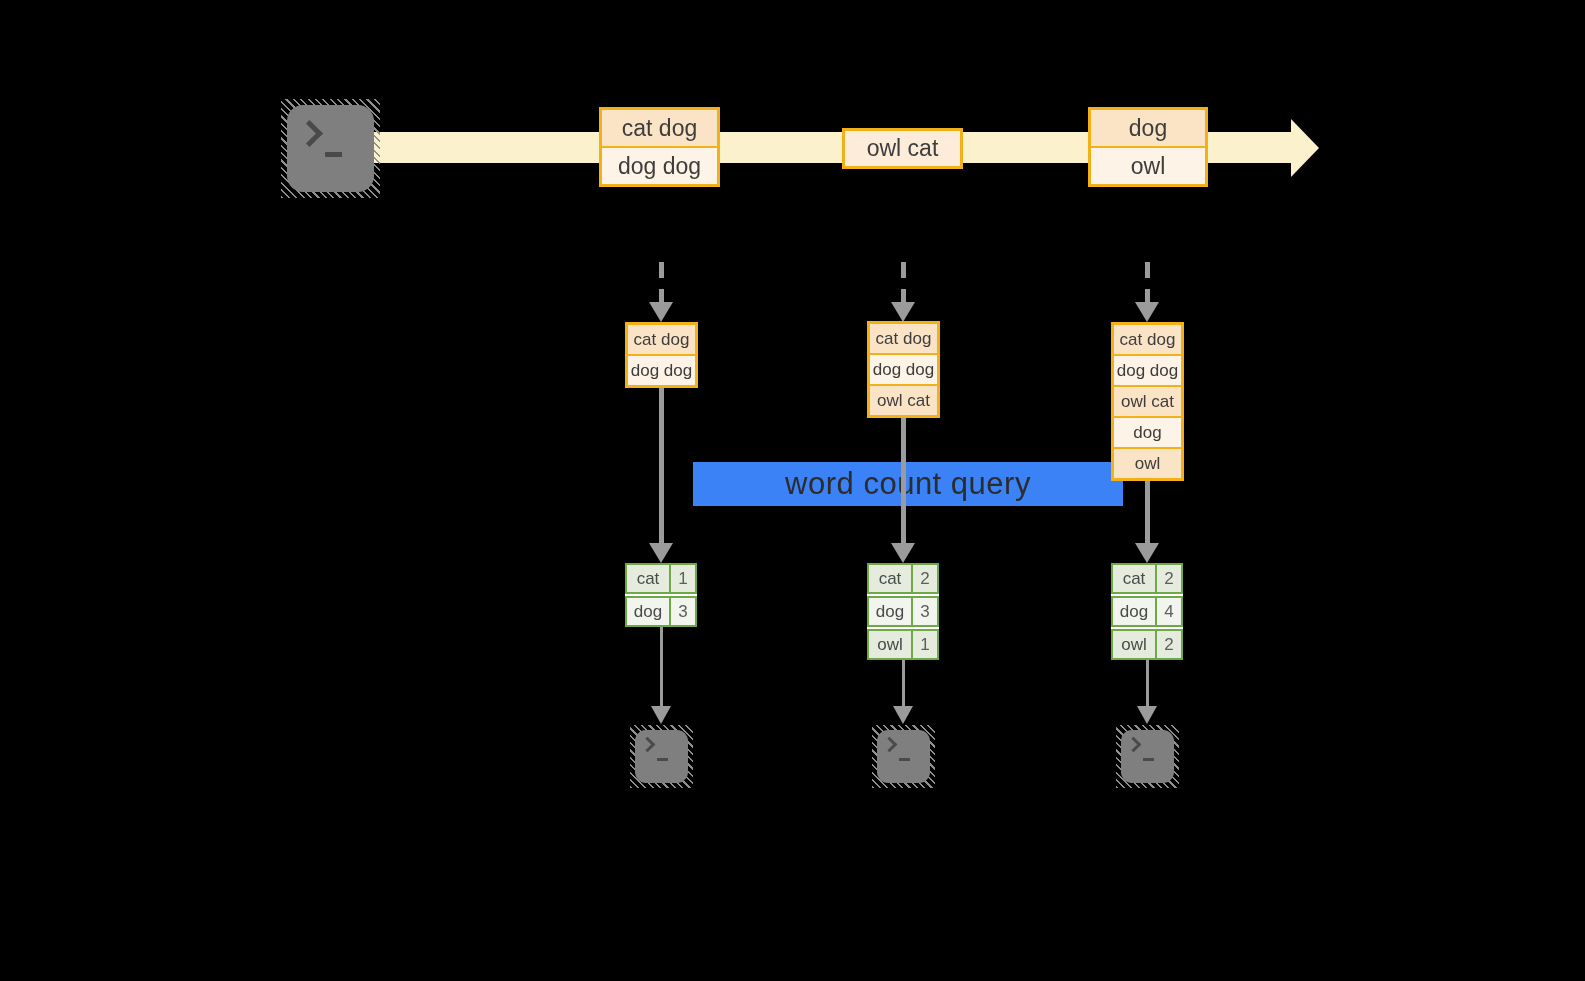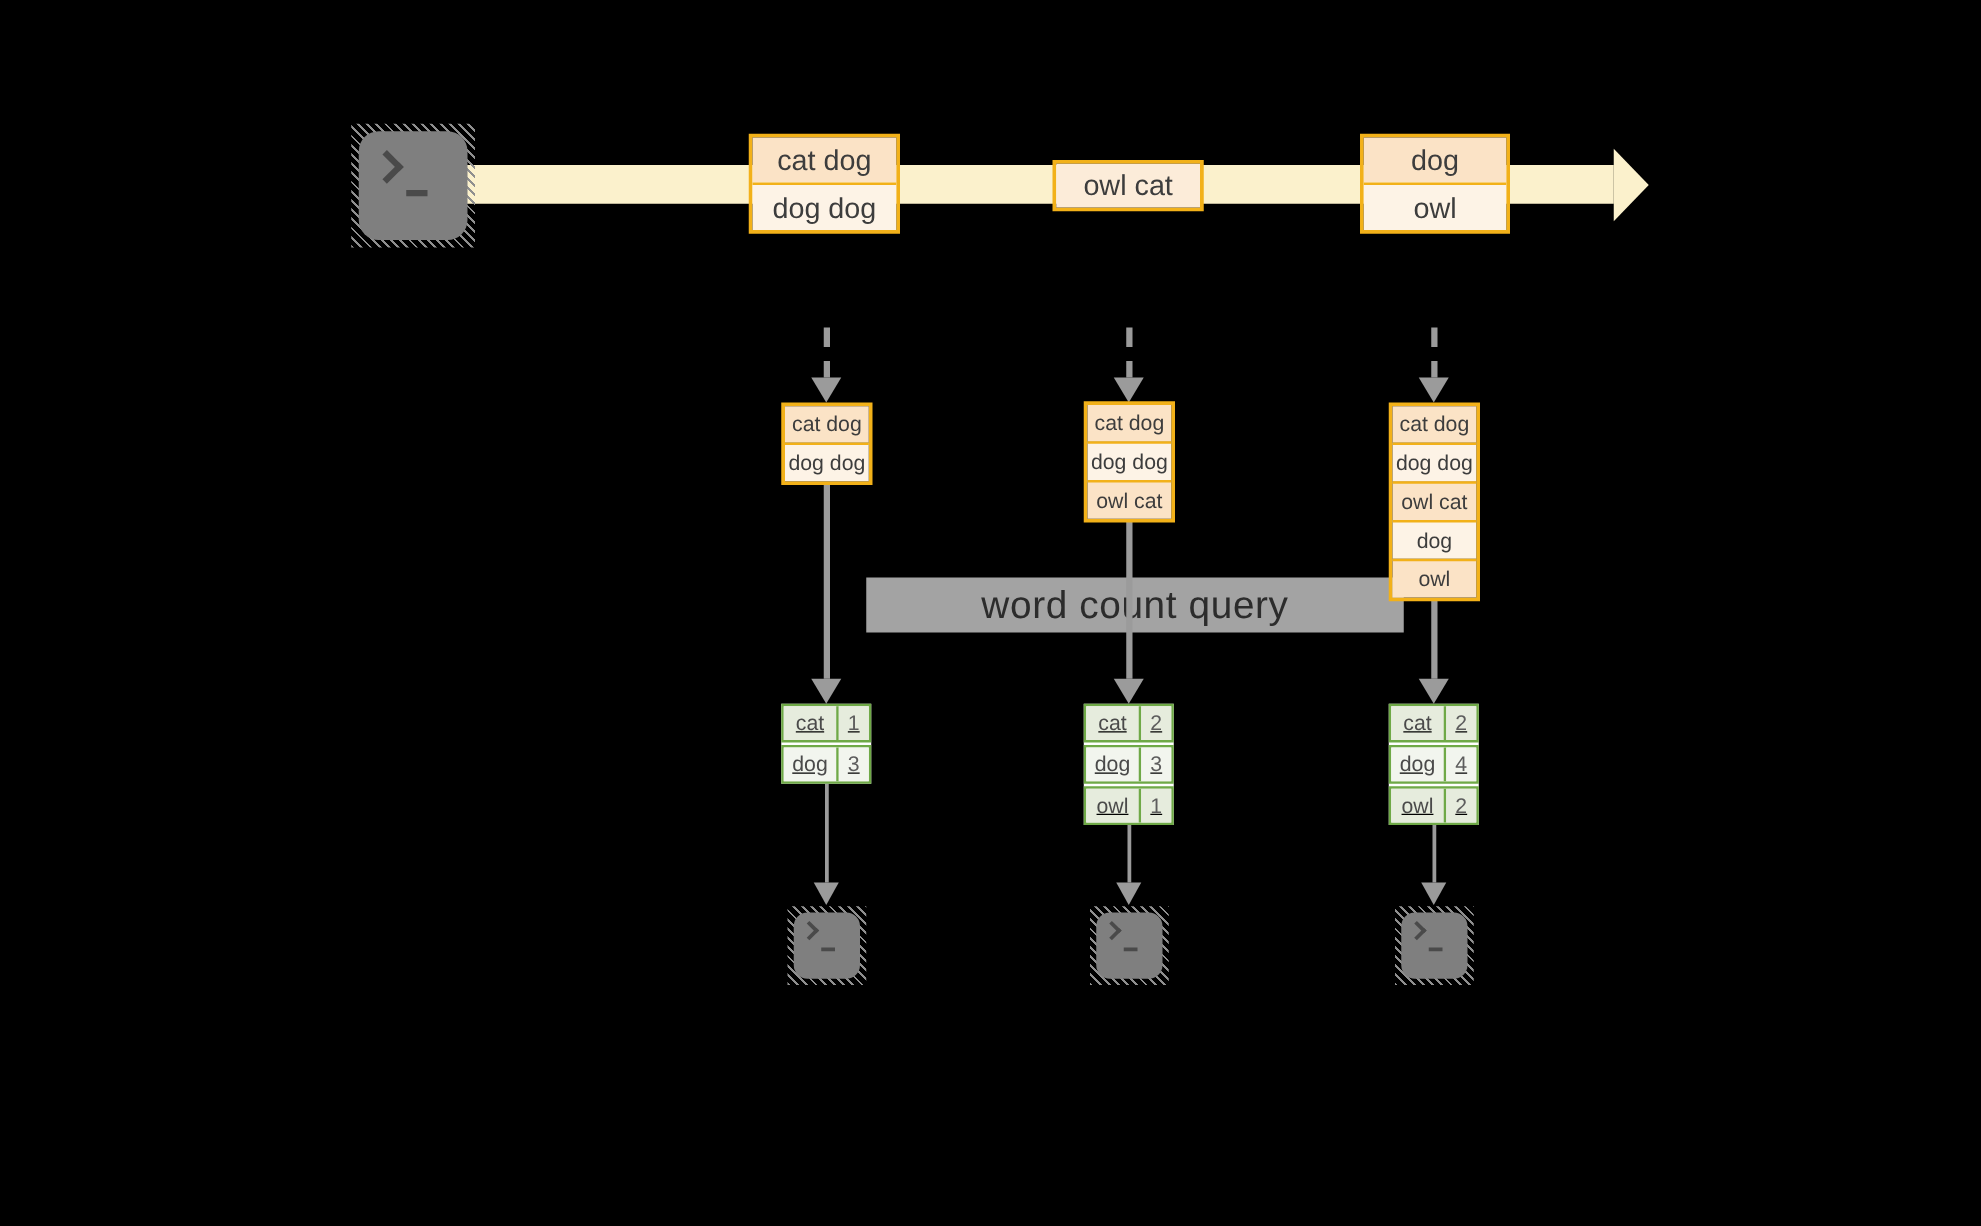--- a/index.html
+++ b/index.html
@@ -17,25 +17,25 @@
   .obox .orow{display:flex;align-items:center;justify-content:center;color:#3d3d3d;}
   .obox .orow + .orow{border-top:2px solid var(--amber);}
   .obox.stream .orow{height:36px;font-size:23px;}
   .obox.stream.single .orow{height:35px;}
   .obox.stack .orow{height:29px;font-size:17px;}
   
   .aline{position:absolute;z-index:2;background:var(--gray);}
   .aline.dashed{background:repeating-linear-gradient(to bottom,var(--gray) 0 16px,transparent 16px 27px);}
   .ahead{position:absolute;z-index:2;width:0;height:0;}
   
-  .query{position:absolute;left:693px;top:462px;width:430px;height:44px;background:#a3a3a3;z-index:1;
+  .query{position:absolute;left:693px;top:462px;width:430px;height:44px;background:#3b82f6;z-index:1;
     display:flex;align-items:center;justify-content:center;font-size:31px;color:#2c2c2c;letter-spacing:.5px;}
   
   .gtable{position:absolute;z-index:3;background:#fff;display:flex;flex-direction:column;gap:2px;width:72px;}
-  .grow{display:flex;border:2px solid var(--green);height:31px;box-sizing:border-box;text-decoration:underline;}
+  .grow{display:flex;border:2px solid var(--green);height:31px;box-sizing:border-box;}
   .gword{width:44px;display:flex;align-items:center;justify-content:center;font-size:17px;color:#4a4a4a;
     border-right:2px solid var(--green);box-sizing:border-box;}
   .gnum{flex:1;display:flex;align-items:center;justify-content:center;font-size:17px;color:#5d5d5d;}
   
   .terminal{position:absolute;z-index:3;
     background:repeating-linear-gradient(45deg,#8f8f8f 0 1.6px,transparent 1.6px 5.2px);}
   .terminal .screen{position:absolute;inset:6px;background:#7f7f7f;border-radius:16px;}
   .term-sm .screen{inset:5px;border-radius:11px;}
   .chev{position:absolute;border-color:#4a4a4a;border-style:solid;border-width:0;transform:rotate(45deg);}
   .term-lg .chev{left:19px;top:25px;width:14px;height:14px;border-top-width:5px;border-right-width:5px;}

